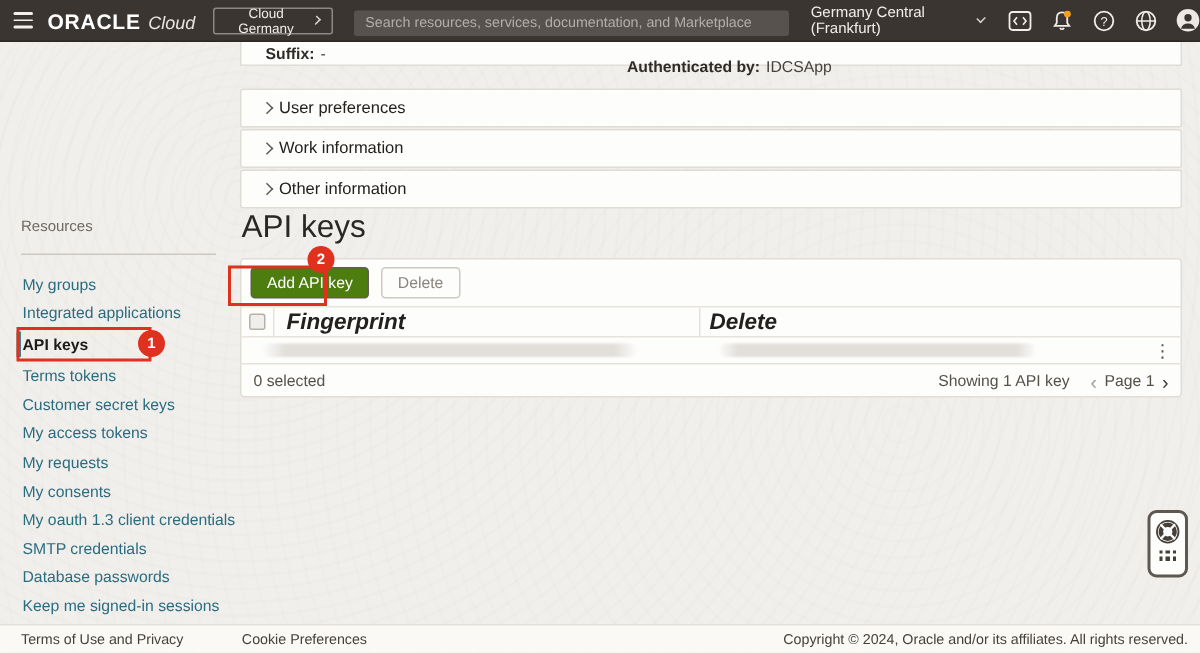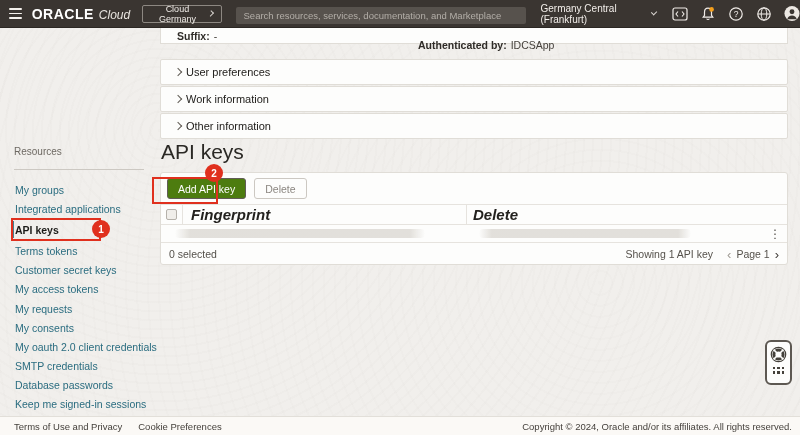--- a/index.html
+++ b/index.html
@@ -78,21 +78,21 @@
   .tfoot .spacer { flex:1; }
   .pager { display:flex; align-items:center; gap:5px; margin-left:14px; }
   .pg-chev { font-size:13px; cursor:pointer; line-height:1; }
   .pg-prev { color:#a09b94; }
   .pg-next { color:#3d3935; }
 
   
   .footer { position:absolute; left:0; bottom:0; width:800px; height:19px; background:#fbf9f6;
     border-top:1px solid #e2dfd9; display:flex; align-items:center; font-size:9.5px; color:#45413c; padding:0 8px; }
   .footer a { color:#45413c; text-decoration:none; cursor:pointer; }
-  .footer .f-left { display:flex; gap:16px; margin-left:6px; }
+  .footer .f-left { display:flex; gap:39px; margin-left:6px; }
   .footer .spacer { flex:1; }
 
   
   .float-widget { position:absolute; left:765px; top:340px; width:27px; height:45px; background:#fdfdfc;
     border:2px solid #5d5852; border-radius:6px; display:flex; flex-direction:column; align-items:center; padding-top:4px; gap:4px; cursor:pointer; }
   .dots { display:grid; grid-template-columns:repeat(3,2.4px); grid-template-rows:repeat(2,2.4px); gap:2px; }
   .dots i { background:#44403a; display:block; }
 
   
   .anno-box { position:absolute; border:2px solid #e0301e; z-index:9; pointer-events:none; }
@@ -186,21 +186,21 @@
       <li>
           <a>My access tokens</a>
         </li>
       <li>
           <a>My requests</a>
         </li>
       <li>
           <a>My consents</a>
         </li>
       <li>
-          <a>My oauth 2.0 client credentials</a>
+          <a>My oauth 1.3 client credentials</a>
         </li>
       <li>
           <a>SMTP credentials</a>
         </li>
       <li>
           <a>Database passwords</a>
         </li>
       <li>
           <a>Keep me signed-in sessions</a>
         </li>

